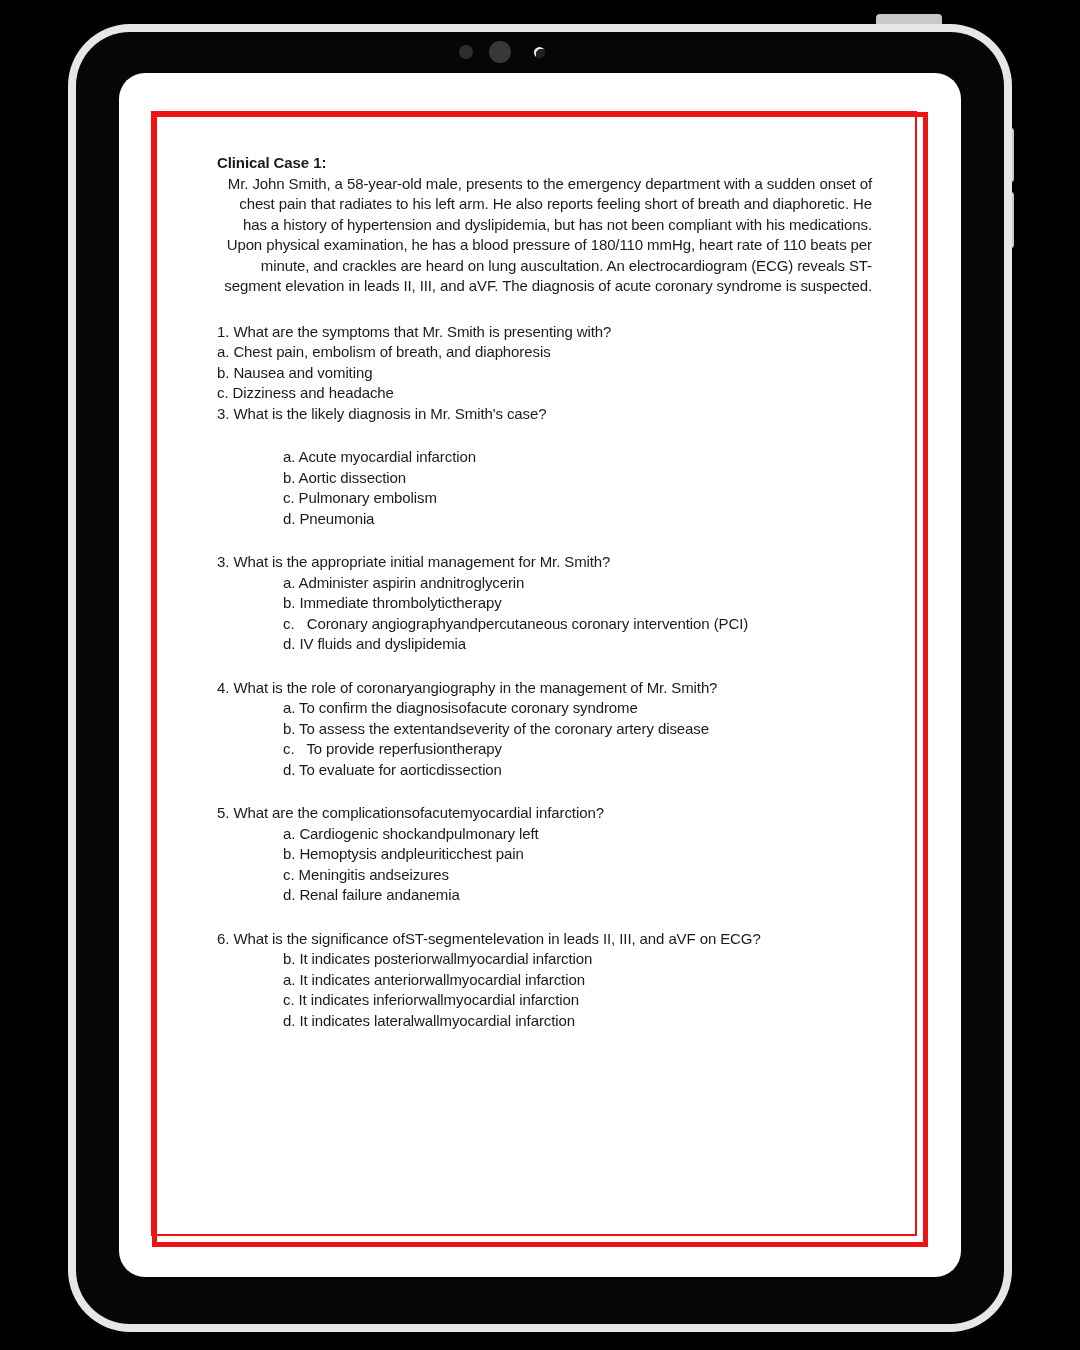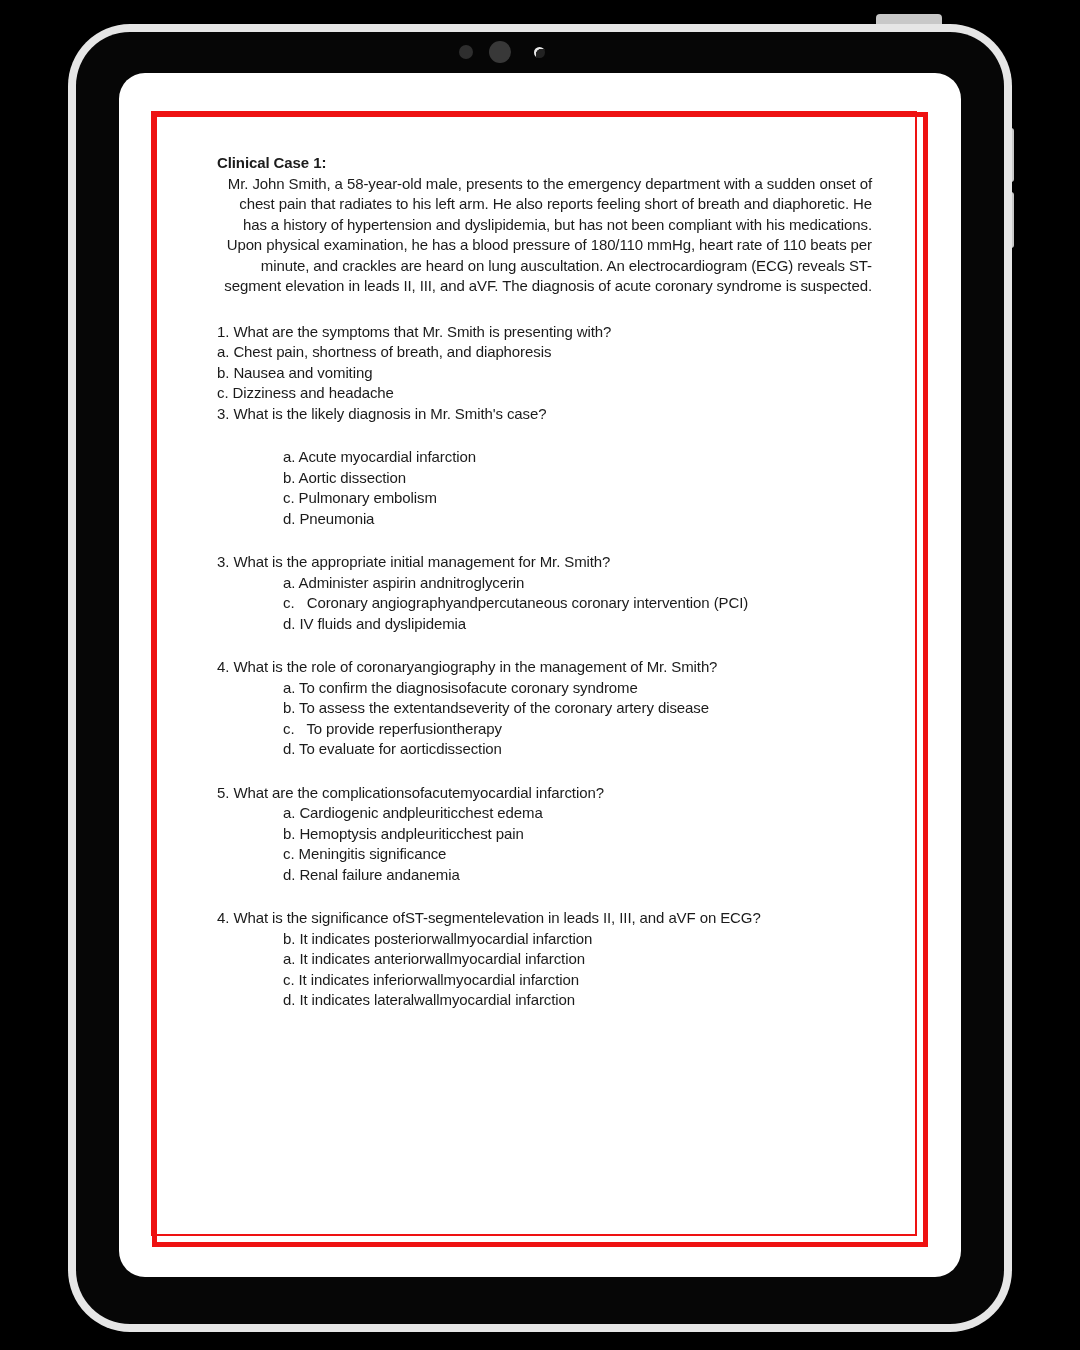--- a/index.html
+++ b/index.html
@@ -98,53 +98,54 @@
       </div>
 
       <div class="screen">
         <div class="doc-border">
           <div class="doc-content">
             <div class="doc-title">Clinical Case 1:</div>
             <p class="doc-para">Mr. John Smith, a 58-year-old male, presents to the emergency department with a sudden onset of chest pain that radiates to his left arm. He also reports feeling short of breath and diaphoretic. He has a history of hypertension and dyslipidemia, but has not been compliant with his medications. Upon physical examination, he has a blood pressure of 180/110 mmHg, heart rate of 110 beats per minute, and crackles are heard on lung auscultation. An electrocardiogram (ECG) reveals ST-segment elevation in leads II, III, and aVF. The diagnosis of acute coronary syndrome is suspected.</p>
             <div id="qa">
                 <div class="block">
                   <div class="line">1. What are the symptoms that Mr. Smith is presenting with?</div>
-                  <div class="line">a. Chest pain, shortness of breath, and diaphoresis</div>
+                  <div class="line">a. Chest pain, embolism of breath, and diaphoresis</div>
                   <div class="line">b. Nausea and vomiting</div>
                   <div class="line">c. Dizziness and headache</div>
                   <div class="line">3. What is the likely diagnosis in Mr. Smith's case?</div>
                 </div>
                 <div class="block">
                   <div class="line indent">a. Acute myocardial infarction</div>
                   <div class="line indent">b. Aortic dissection</div>
                   <div class="line indent">c. Pulmonary embolism</div>
                   <div class="line indent">d. Pneumonia</div>
                 </div>
                 <div class="block">
                   <div class="line">3. What is the appropriate initial management for Mr. Smith?</div>
                   <div class="line indent">a. Administer aspirin andnitroglycerin</div>
+                  <div class="line indent">b. Immediate thrombolytictherapy</div>
                   <div class="line indent">c.   Coronary angiographyandpercutaneous coronary intervention (PCI)</div>
                   <div class="line indent">d. IV fluids and dyslipidemia</div>
                 </div>
                 <div class="block">
                   <div class="line">4. What is the role of coronaryangiography in the management of Mr. Smith?</div>
                   <div class="line indent">a. To confirm the diagnosisofacute coronary syndrome</div>
                   <div class="line indent">b. To assess the extentandseverity of the coronary artery disease</div>
                   <div class="line indent">c.   To provide reperfusiontherapy</div>
                   <div class="line indent">d. To evaluate for aorticdissection</div>
                 </div>
                 <div class="block">
                   <div class="line">5. What are the complicationsofacutemyocardial infarction?</div>
-                  <div class="line indent">a. Cardiogenic andpleuriticchest edema</div>
+                  <div class="line indent">a. Cardiogenic shockandpulmonary left</div>
                   <div class="line indent">b. Hemoptysis andpleuriticchest pain</div>
-                  <div class="line indent">c. Meningitis significance</div>
+                  <div class="line indent">c. Meningitis andseizures</div>
                   <div class="line indent">d. Renal failure andanemia</div>
                 </div>
                 <div class="block">
-                  <div class="line">4. What is the significance ofST-segmentelevation in leads II, III, and aVF on ECG?</div>
+                  <div class="line">6. What is the significance ofST-segmentelevation in leads II, III, and aVF on ECG?</div>
                   <div class="line indent">b. It indicates posteriorwallmyocardial infarction</div>
                   <div class="line indent">a. It indicates anteriorwallmyocardial infarction</div>
                   <div class="line indent">c. It indicates inferiorwallmyocardial infarction</div>
                   <div class="line indent">d. It indicates lateralwallmyocardial infarction</div>
                 </div>
               </div>
           </div>
         </div>
       </div>
 

